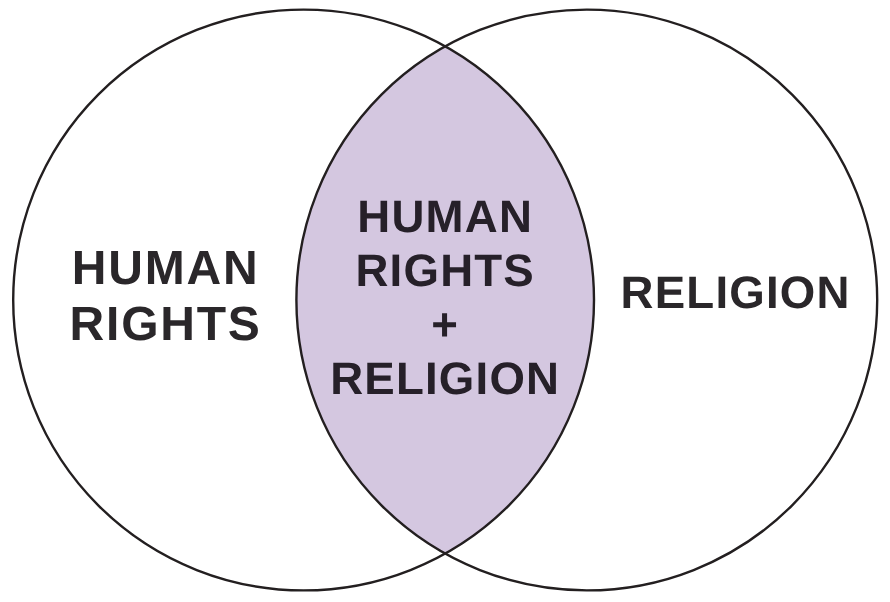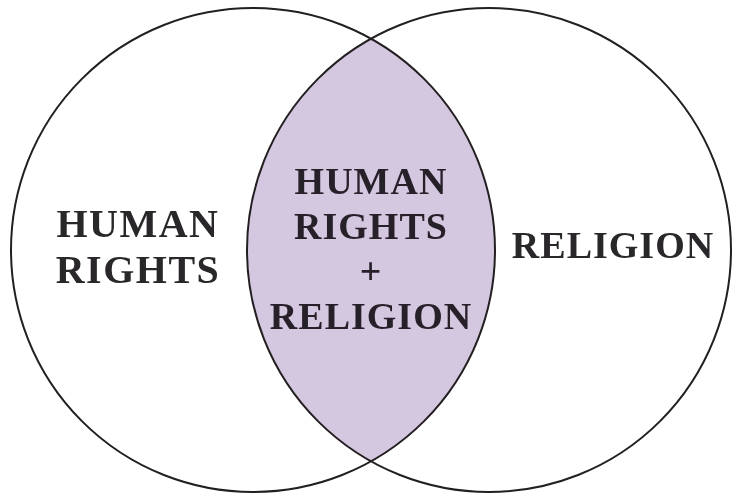--- a/index.html
+++ b/index.html
@@ -49,21 +49,20 @@
   .label-center {
     left: 371px;
     top: 249px;
     font-size: 38px;
     line-height: 45px;
     letter-spacing: 1px;
     color: #262029;
   }
   .label span {
     display: block;
-    font-family: Liberation Serif, serif;
   }
 </style>
 </head>
 <body>
 
 <div class="page">
 
   <svg class="venn-svg" viewBox="0 0 742 502" aria-hidden="true">
     <path d="M 371 38.7 A 242 242 0 0 1 371 461.3 A 242 242 0 0 1 371 38.7 Z" stroke="none" fill="#d4c7e0"></path>
     <circle cx="253" cy="250" r="242" fill="none" stroke-width="2" stroke="#231f20"></circle>

